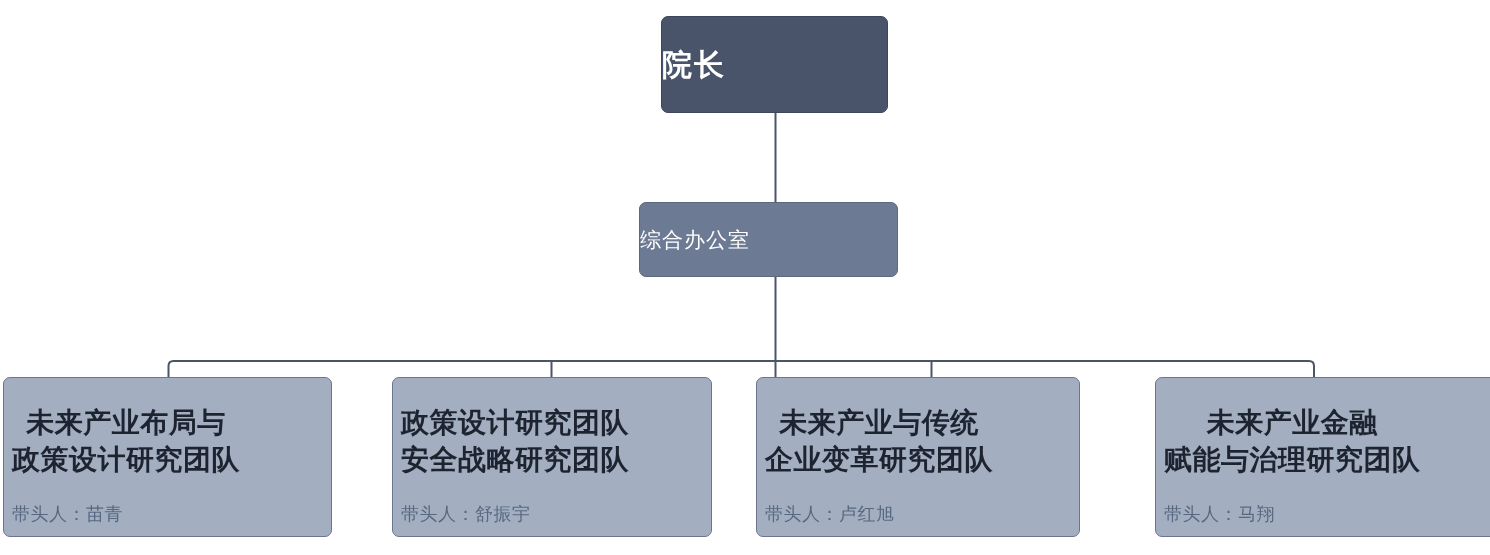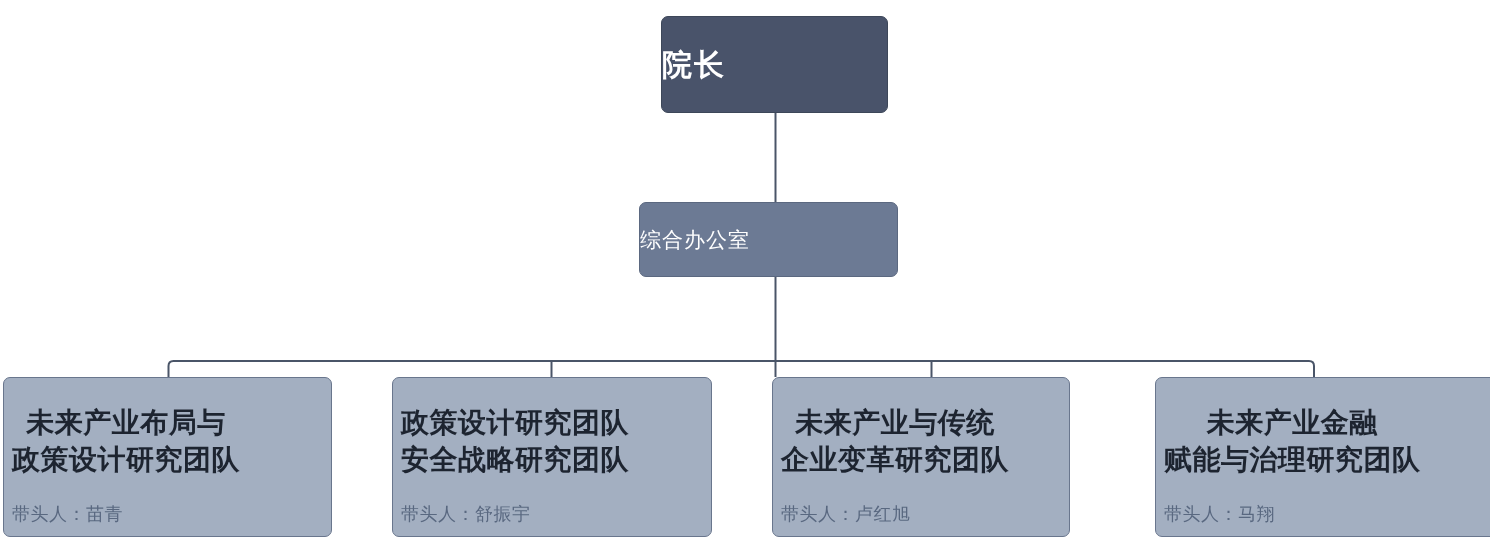--- a/index.html
+++ b/index.html
@@ -93,21 +93,21 @@
   .node--team .node-leader {
     color: #596880;
     font-size: 18px;
     font-weight: normal;
     line-height: 1.3;
     letter-spacing: 0.5px;
     margin-top: 24px;
   }
   .team-1 { left: 3px;    width: 329px; }
   .team-2 { left: 392px;  width: 320px; }
-  .team-3 { left: 772px;  width: 298px; }
+  .team-3 { left: 756px;  width: 324px; }
   .team-4 { left: 1155px; width: 384px; }
 </style>
 </head>
 <body>
 
 <div id="chart-root">
 
   <svg id="connector-layer" viewBox="0 0 1490 555" width="1490" height="555" xmlns="http://www.w3.org/2000/svg">
 
     <line x1="775.5" y1="113" x2="775.5" y2="202" stroke="#4a5568" stroke-width="2"></line>

